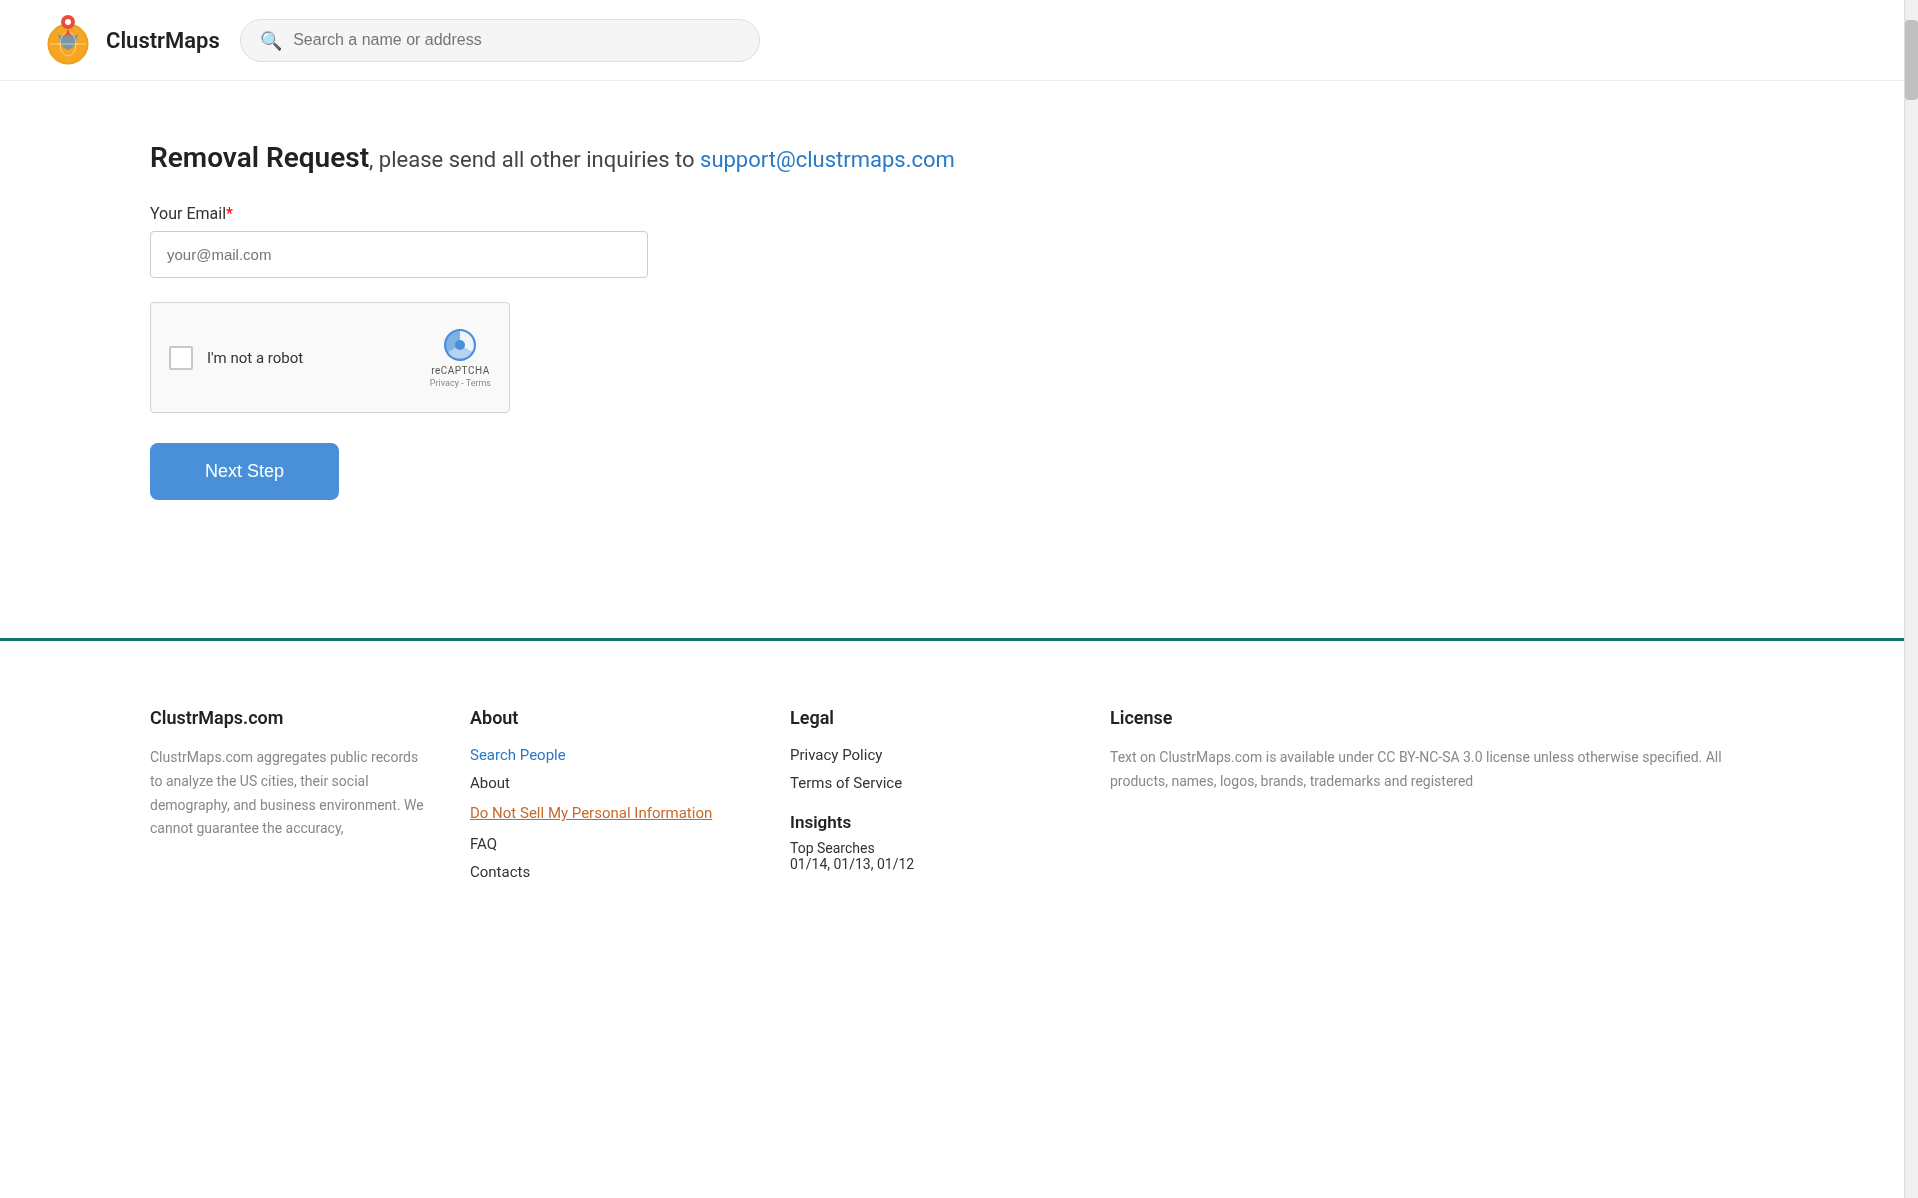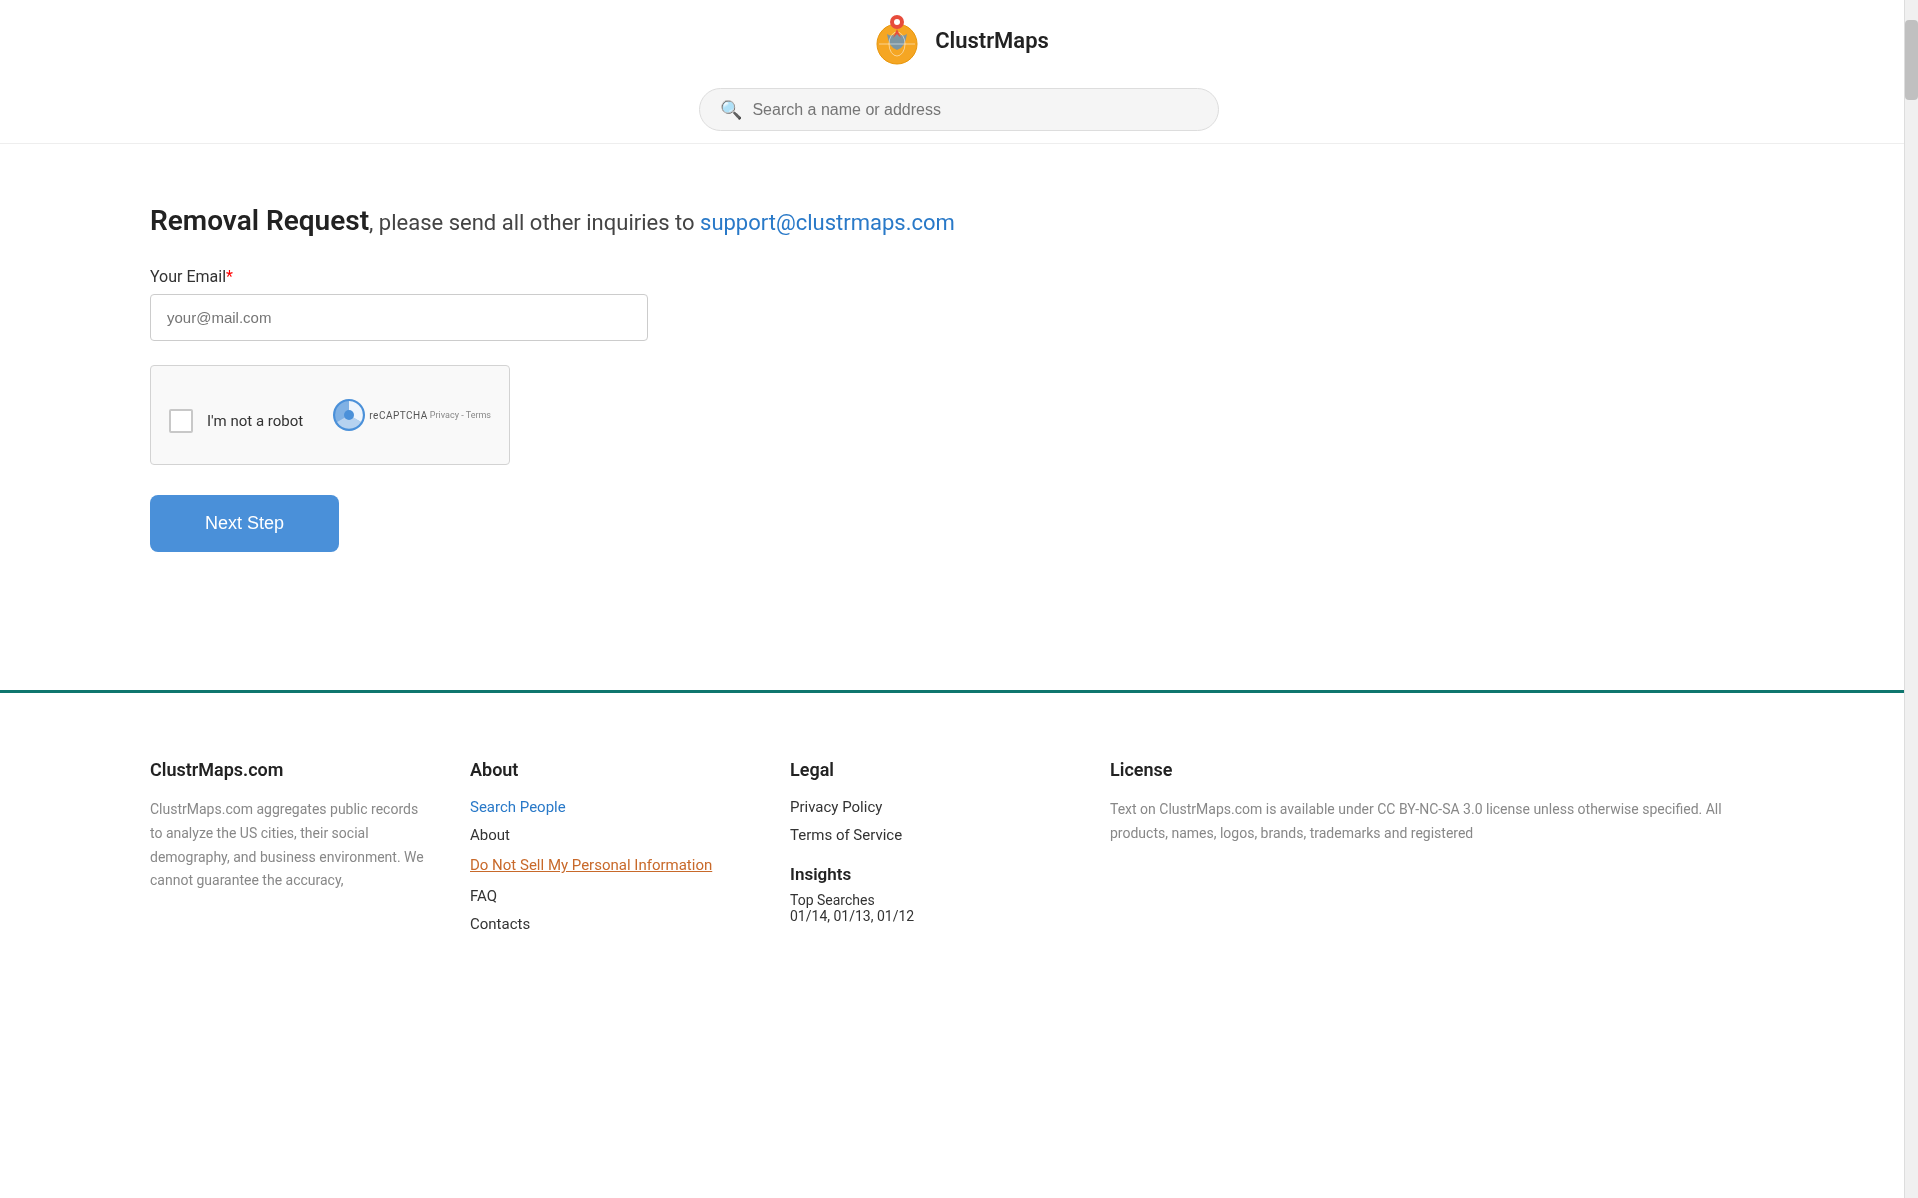--- a/index.html
+++ b/index.html
@@ -13,21 +13,20 @@
     }
 
     
     .header {
       display: flex;
       align-items: center;
       padding: 12px 40px;
       border-bottom: 1px solid #eee;
       gap: 20px;
       background: #fff;
-      flex-direction: column;
     }
 
     .logo-area {
       display: flex;
       align-items: center;
       gap: 10px;
       text-decoration: none;
       color: #222;
     }
 
@@ -140,23 +139,23 @@
       display: block;
       margin-bottom: 24px;
     }
 
     
     .recaptcha-box {
       width: 360px;
       border: 1px solid #d3d3d3;
       border-radius: 4px;
       background: #f9f9f9;
-      padding: 31px 18px;
-      display: flex;
-      align-items: flex-end;
+      padding: 24px 18px;
+      display: flex;
+      align-items: center;
       justify-content: space-between;
       margin-bottom: 30px;
     }
 
     .recaptcha-left {
       display: flex;
       align-items: center;
       gap: 14px;
     }
 
@@ -170,20 +169,21 @@
       flex-shrink: 0;
     }
 
     .recaptcha-label {
       font-size: 15px;
       color: #333;
     }
 
     .recaptcha-right {
       display: flex;
+      flex-direction: column;
       align-items: center;
       gap: 2px;
     }
 
     .recaptcha-logo {
       width: 36px;
       height: 36px;
     }
 
     .recaptcha-brand {

